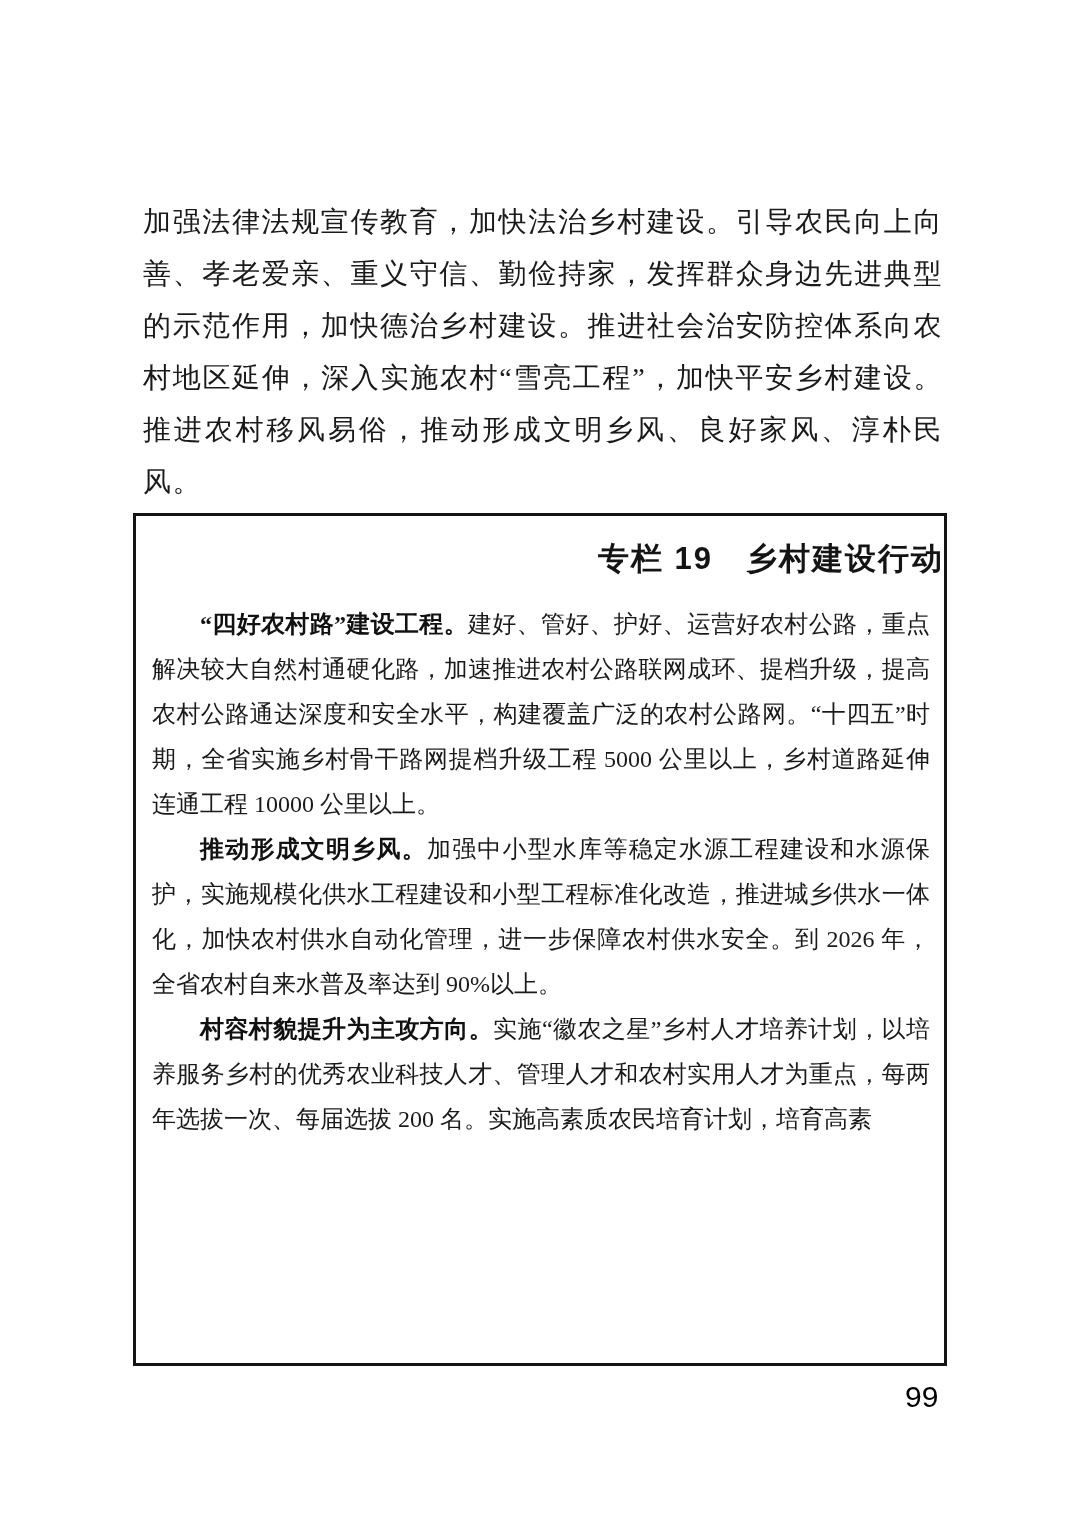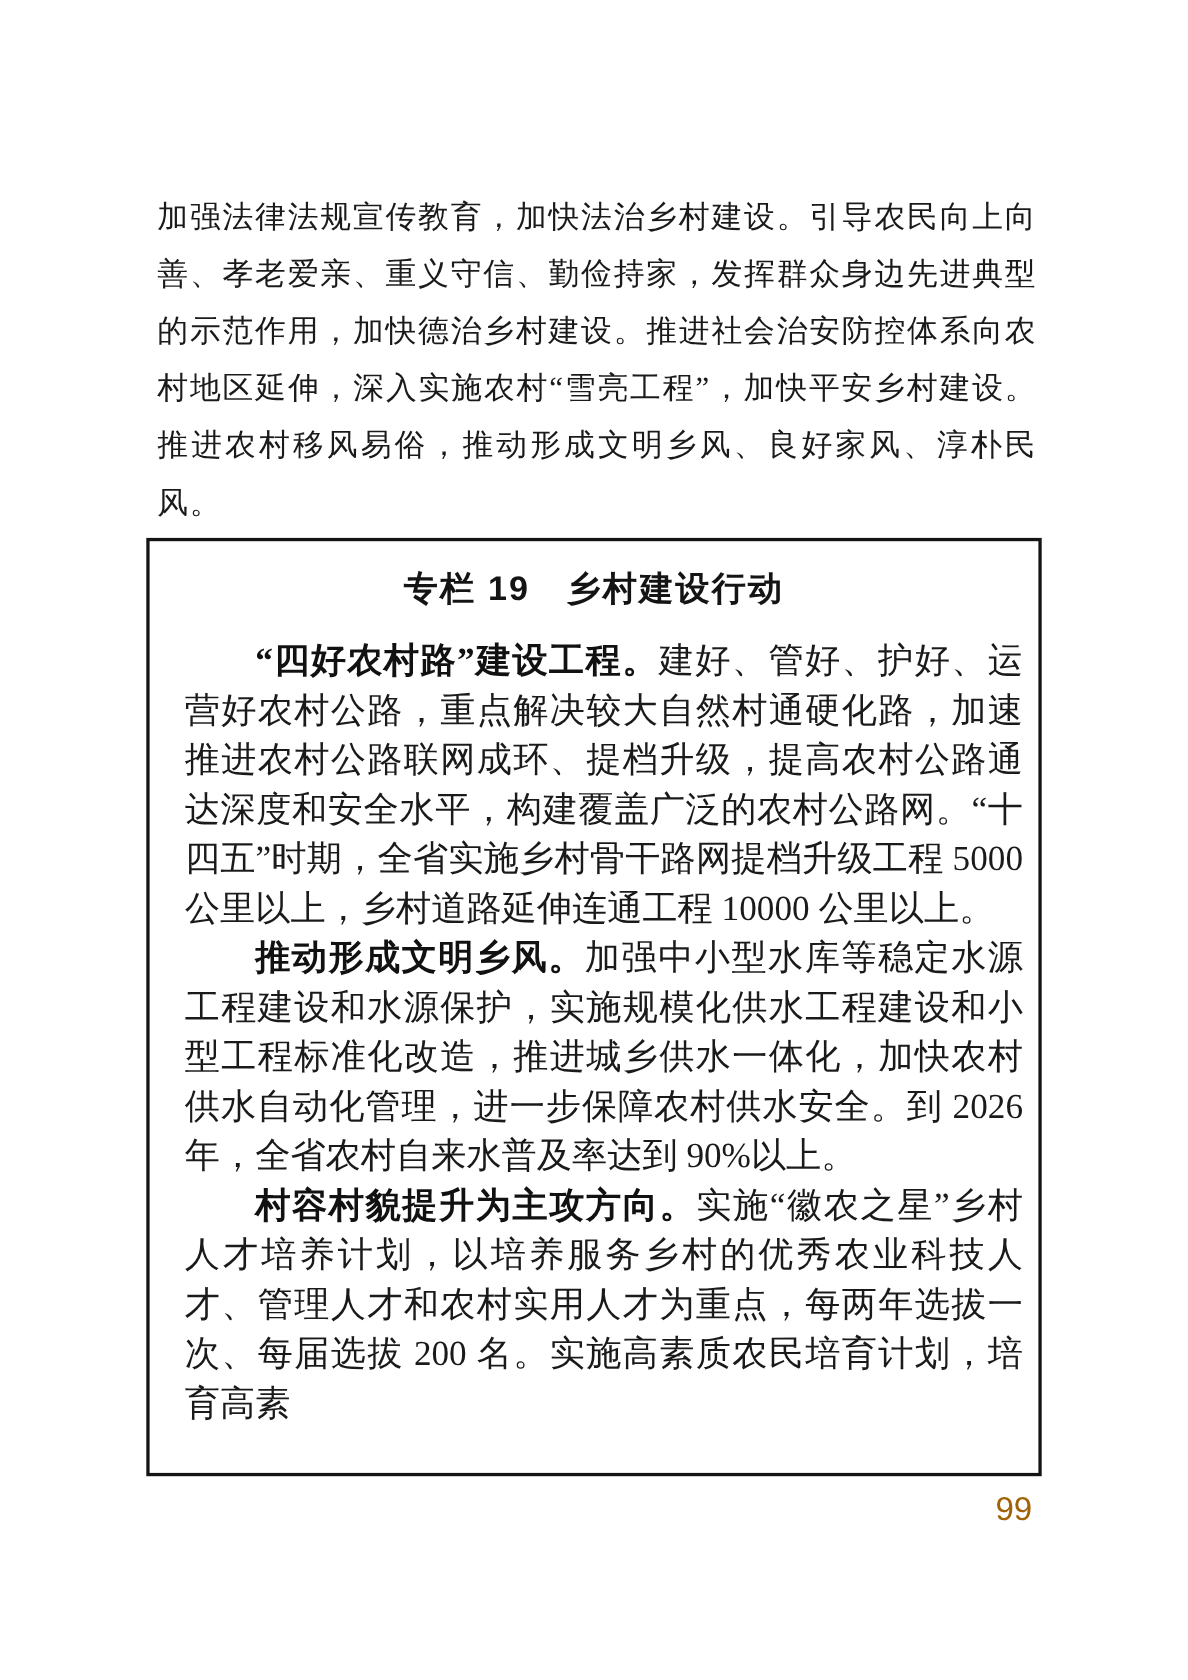--- a/index.html
+++ b/index.html
@@ -8,20 +8,21 @@
     background: #ffffff;
   }
   .page {
     position: relative;
     width: 1080px;
     height: 1410px;
     background: #ffffff;
     font-family: "Liberation Serif", "DejaVu Serif", serif;
     color: #1a1a1a;
     overflow: hidden;
+    margin-top: 24px;
   }
   .intro {
     position: absolute;
     left: 143px;
     top: 172px;
     width: 800px;
     margin: 0;
     font-size: 28px;
     line-height: 52px;
     letter-spacing: 1.5px;
@@ -33,47 +34,47 @@
     top: 489px;
     width: 814px;
     height: 853px;
     box-sizing: border-box;
     border: 3px solid #141414;
     overflow: hidden;
     background: #ffffff;
   }
   .box-title {
     margin: 22px 0 22px 0;
-    text-align: center;
+    text-align: right;
     font-family: "Liberation Sans", "DejaVu Sans", sans-serif;
     font-weight: bold;
     font-size: 31px;
     letter-spacing: 2px;
     color: #141414;
   }
   .box-para {
     margin: 0;
-    padding: 0 14px 0 32px;
-    font-size: 32px;
+    padding: 0 14px 0 16px;
+    font-size: 24px;
     line-height: 45px;
     text-align: justify;
     text-indent: 2em;
     color: #1a1a1a;
   }
   .box-para .lead {
     font-weight: bold;
     color: #111111;
   }
   .page-number {
     position: absolute;
     left: 905px;
     top: 1356px;
     font-family: "Liberation Sans", "DejaVu Sans", sans-serif;
     font-size: 30px;
-    color: #a16207;
+    color: #000000;
   }
 </style>
 </head>
 <body>
 
 <div class="page">
 
   <p class="intro">加强法律法规宣传教育，加快法治乡村建设。引导农民向上向善、孝老爱亲、重义守信、勤俭持家，发挥群众身边先进典型的示范作用，加快德治乡村建设。推进社会治安防控体系向农村地区延伸，深入实施农村“雪亮工程”，加快平安乡村建设。推进农村移风易俗，推动形成文明乡风、良好家风、淳朴民风。</p>
 
   <div class="column-box">

